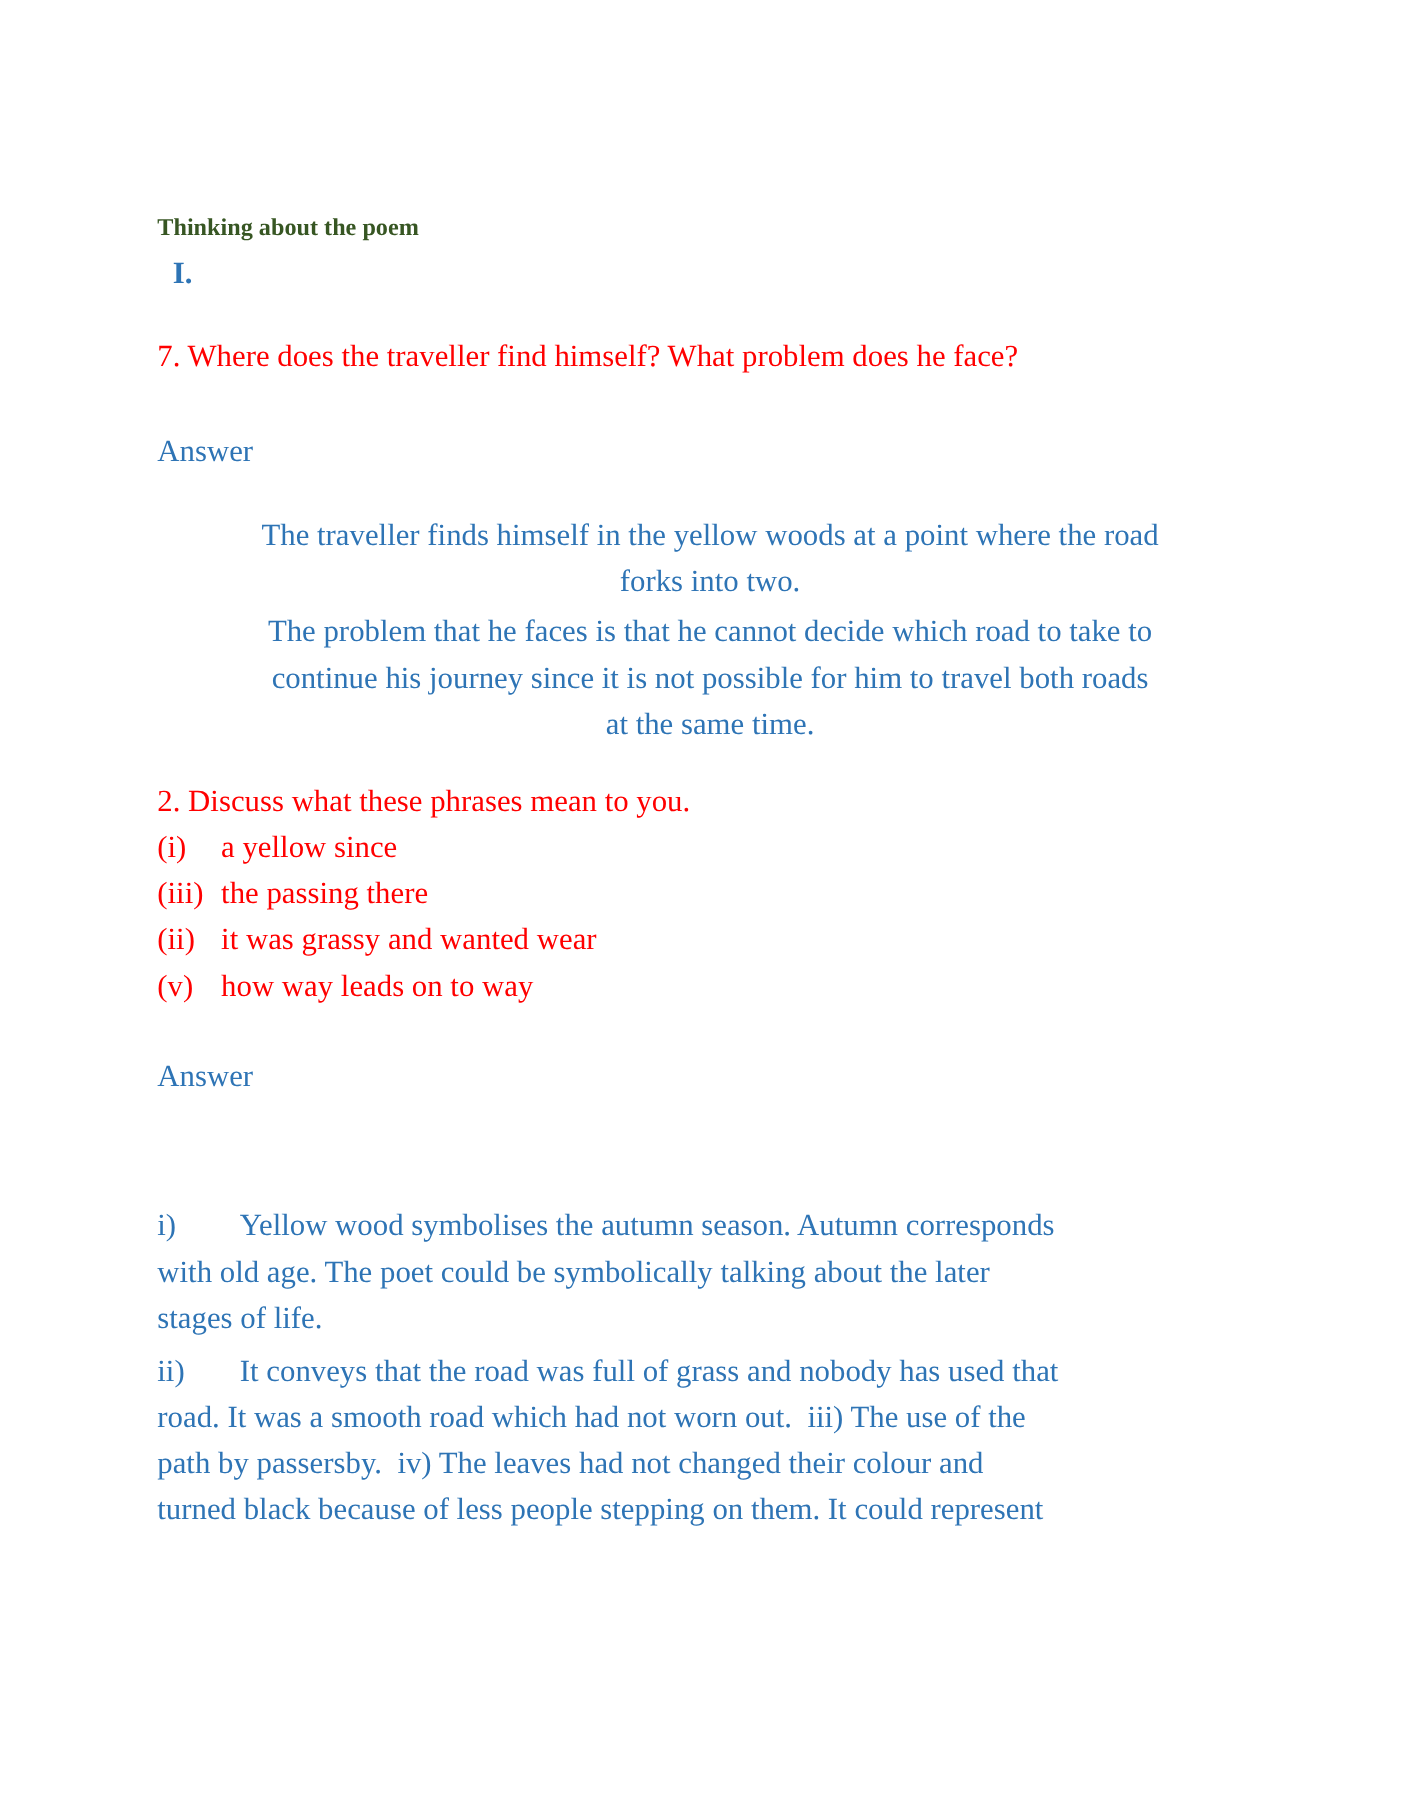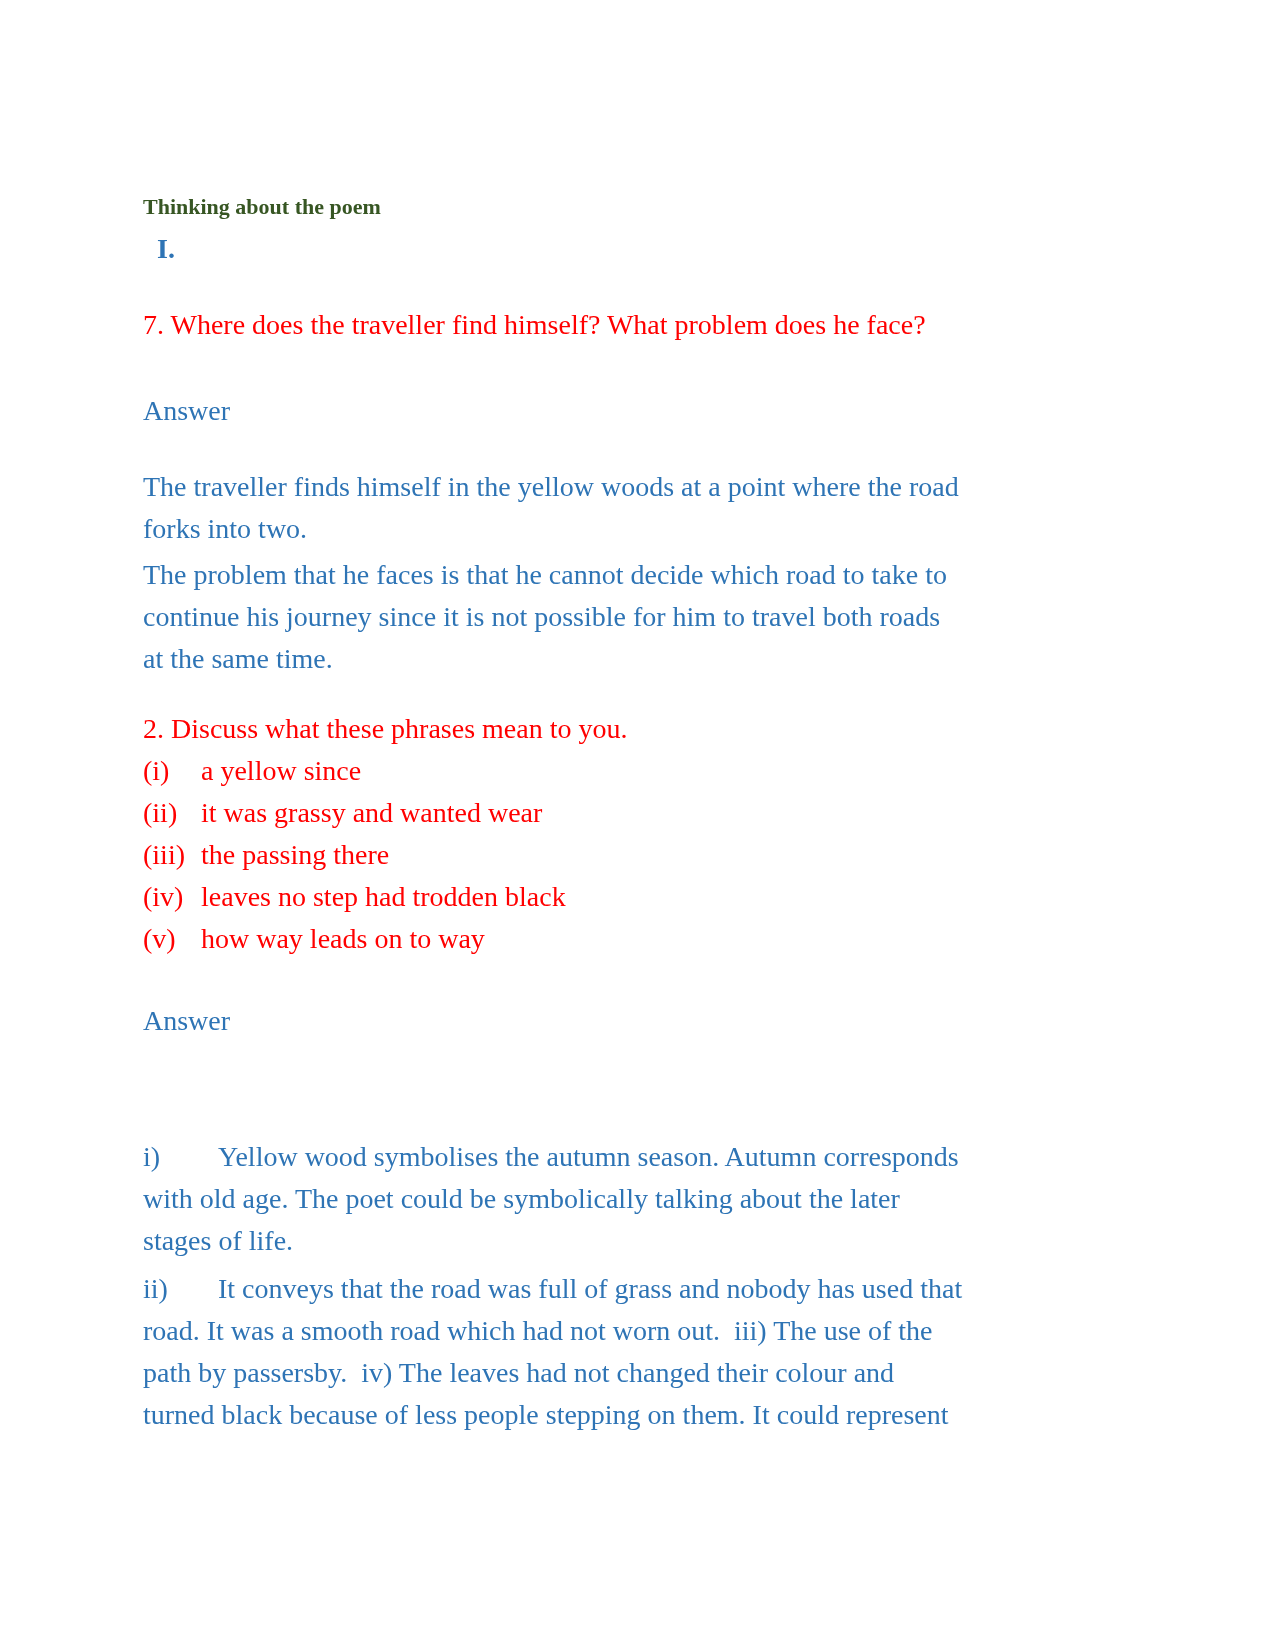--- a/index.html
+++ b/index.html
@@ -47,20 +47,21 @@
   .q1{ margin-top:34px; }
   .answer-label{
     font-weight:normal;
     color:var(--blue);
   }
   .answer-label-1{ margin-top:44px; }
   .answer-label-2{ margin-top:40px; }
   .body-para{
     color:var(--blue);
     white-space:pre-wrap;
+    text-align:center;
   }
   .a1-p1{ margin-top:34px; }
   .a1-p2{ margin-top:4px; }
   .q2{ margin-top:28px; }
   .phrase-list{ margin:0; }
   .phrase-row{
     display:flex;
     color:var(--red);
   }
   .phrase-label{
@@ -98,30 +99,26 @@
 at the same time.</div>
 
   <div class="question q2">2. Discuss what these phrases mean to you.</div>
 
   <div class="phrase-list">
     <div class="phrase-row">
       <span class="phrase-label">(i)</span>
       <span class="phrase-text">a yellow since</span>
     </div>
     <div class="phrase-row">
-      <span class="phrase-label">(ii)</span>
-      <span class="phrase-text">it was grassy and wanted wear</span>
-    </div>
-    <div class="phrase-row">
       <span class="phrase-label">(iii)</span>
       <span class="phrase-text">the passing there</span>
     </div>
     <div class="phrase-row">
-      <span class="phrase-label">(iv)</span>
-      <span class="phrase-text">leaves no step had trodden black</span>
+      <span class="phrase-label">(ii)</span>
+      <span class="phrase-text">it was grassy and wanted wear</span>
     </div>
     <div class="phrase-row">
       <span class="phrase-label">(v)</span>
       <span class="phrase-text">how way leads on to way</span>
     </div>
   </div>
 
   <div class="answer-label answer-label-2">Answer</div>
 
   <div class="a2-para a2-i">

